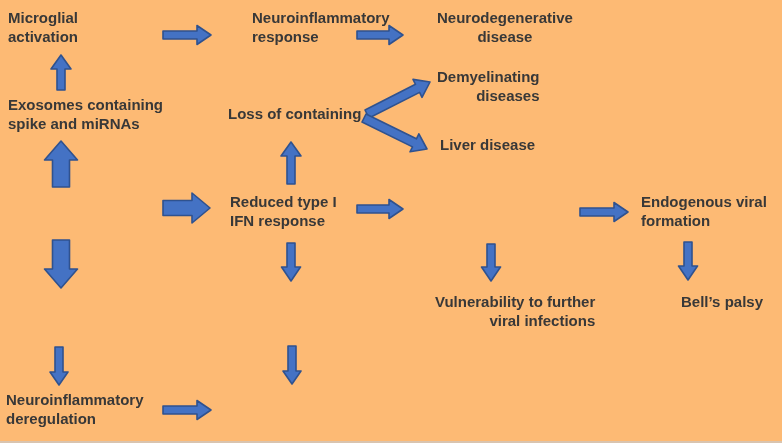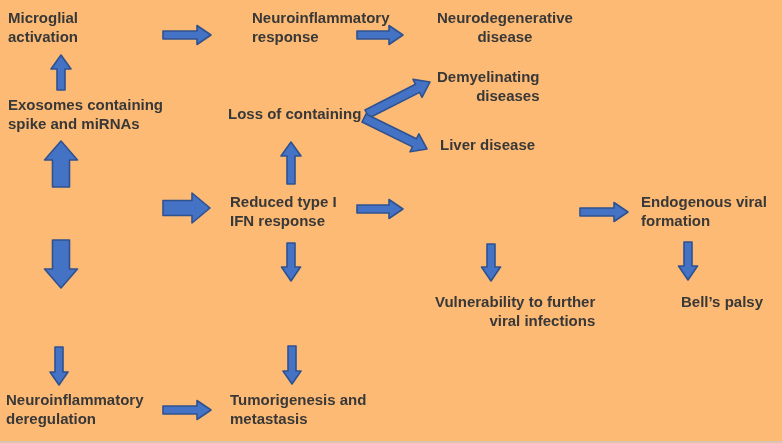--- a/index.html
+++ b/index.html
@@ -86,17 +86,15 @@
       <div class="node" style="left: 440px; top: 135px; color: rgb(56, 56, 56);">Liver disease</div>
       <div class="node" style="left: 230px; top: 192px; color: rgb(56, 56, 56);">Reduced type I
 IFN response</div>
       <div class="node" style="left: 641px; top: 192px; color: rgb(56, 56, 56);">Endogenous viral
 formation</div>
       <div class="node" style="left: 435px; top: 292px; color: rgb(56, 56, 56); text-align: right;">Vulnerability to further
 viral infections</div>
       <div class="node" style="left: 653px; top: 292px; color: rgb(56, 56, 56); margin-left: 28px;">Bell’s palsy</div>
       <div class="node" style="left: 6px; top: 390px; color: rgb(56, 56, 56);">Neuroinflammatory
 deregulation</div>
-      <div class="node" style="left: 230px; top: 390px; color: rgb(56, 56, 56);">Tumorigenesis and
-metastasis</div>
     </div>
   <div class="bottom-edge"></div>
 </div>
 
 </body></html>

